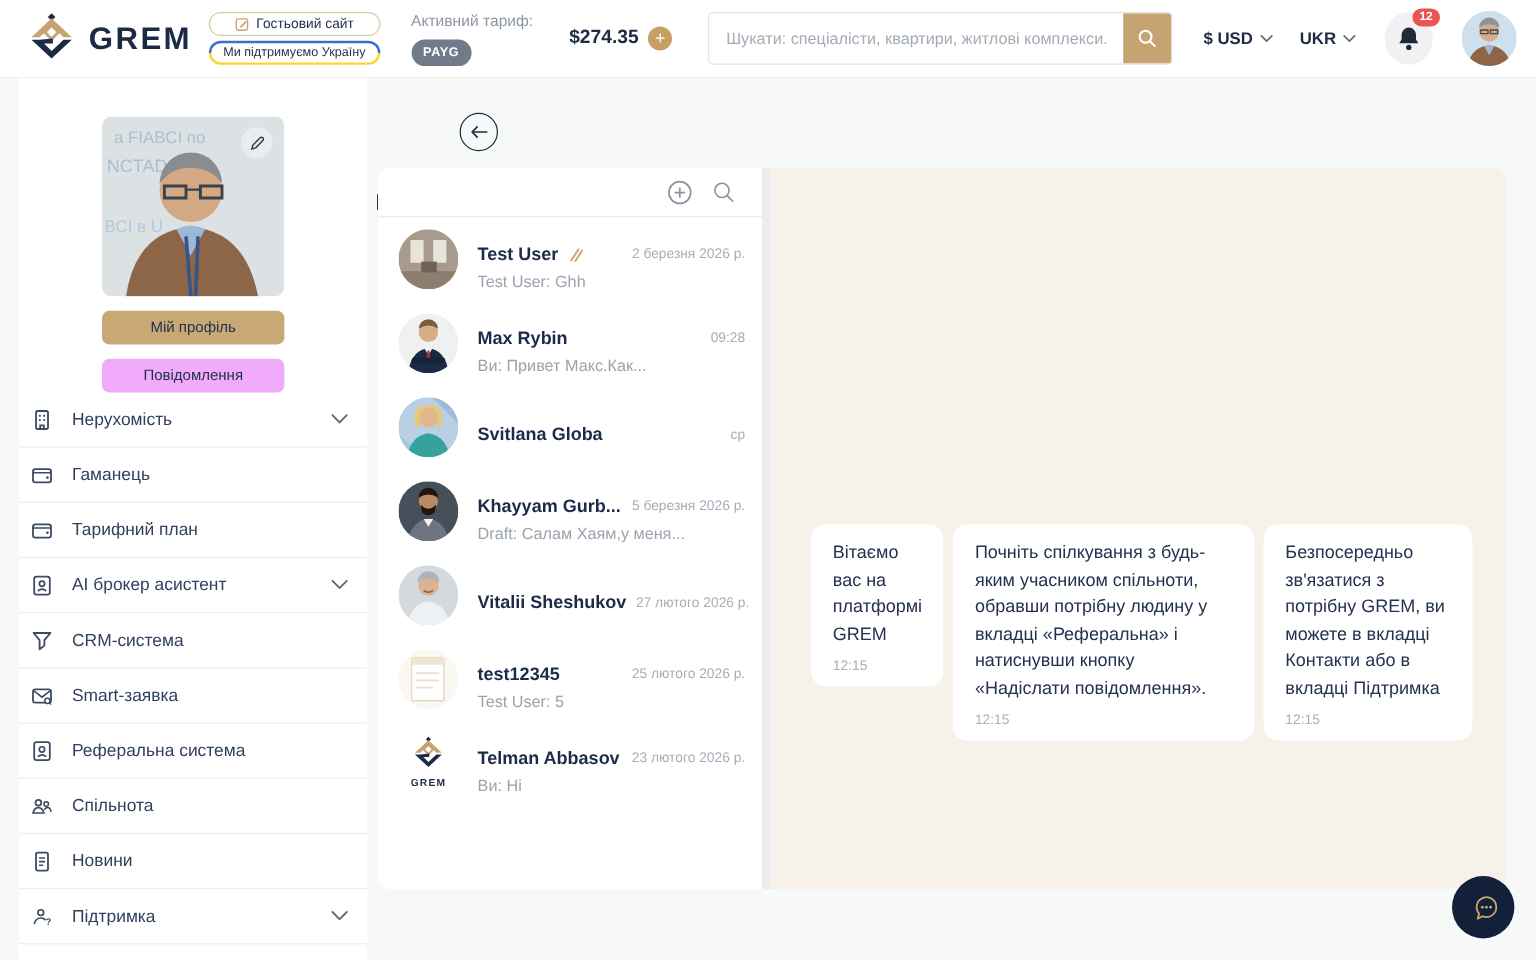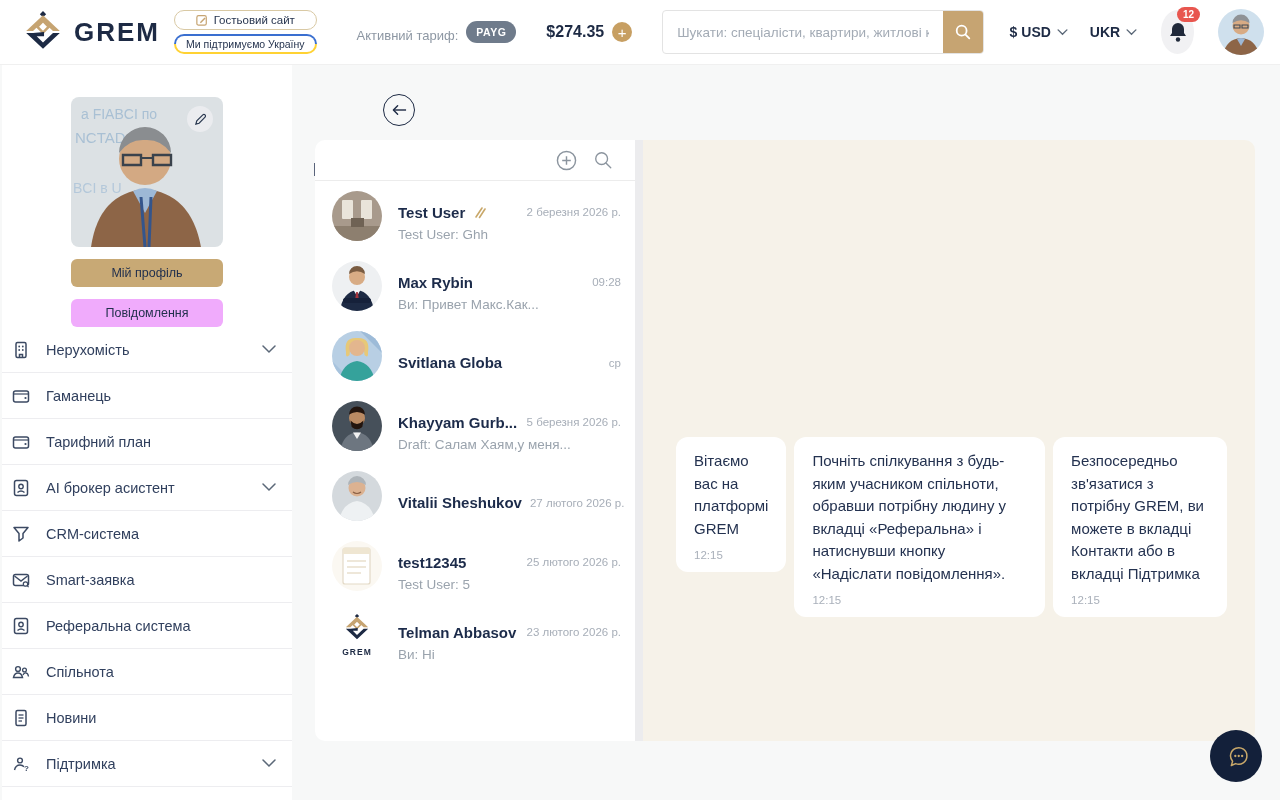--- a/index.html
+++ b/index.html
@@ -17,21 +17,21 @@
   .brand { display:flex; align-items:center; gap:10px; }
   .brand-text { font-size:26px; font-weight:bold; color:#1d2a44; letter-spacing:2px; }
   .pills { display:flex; flex-direction:column; gap:4px; margin-left:14px; }
   .pill-guest {
     display:flex; align-items:center; gap:6px; justify-content:center;
     border:1px solid #d9c9a4; border-radius:12px; background:#fff;
     font-size:11.5px; color:#26344f; padding:3px 12px; cursor:pointer; white-space:nowrap;
   }
   .pill-ua-wrap { border-radius:12px; padding:2px; background:linear-gradient(180deg,#3a6fd0 50%,#ffd233 50%); cursor:pointer; }
   .pill-ua { background:#fff; border-radius:10px; font-size:10.5px; color:#26344f; padding:2px 10px; white-space:nowrap; text-align:center; }
-  .tariff { display:flex; align-items:flex-end; gap:8px; margin-left:40px; }
+  .tariff { display:flex; align-items:flex-start; gap:8px; margin-left:26px;flex-direction:column; }
   .tariff-label { font-size:13px; color:#8d97a3; white-space:nowrap; }
   .tariff-badge { background:#6f7b8b; color:#fff; font-size:10.5px; font-weight:bold; border-radius:11px; padding:5px 10px; letter-spacing:.5px; }
   .balance { display:flex; align-items:center; gap:8px; margin-left:30px; }
   .balance-amt { font-size:16px; font-weight:bold; color:#1d2a44; white-space:nowrap; }
   .topup-btn {
     width:20px; height:20px; border-radius:50%; background:#c79f62; color:#fff;
     display:flex; align-items:center; justify-content:center; font-size:15px; line-height:1; cursor:pointer;
   }
   .searchbar {
     margin-left:30px; width:430px; height:44px; background:#fff;
@@ -45,21 +45,21 @@
   .search-btn { width:40px; background:#c6a472; border:0; display:flex; align-items:center; justify-content:center; cursor:pointer; }
   .hdr-drop { display:flex; align-items:center; gap:6px; font-size:14px; font-weight:bold; color:#1d2a44; cursor:pointer; white-space:nowrap; }
   .cur { margin-left:26px; } .lang { margin-left:22px; }
   .bell-wrap { position:relative; margin-left:24px; width:44px; height:44px; border-radius:50%; background:#f1f1f3; display:flex; align-items:center; justify-content:center; cursor:pointer; }
   .bell-badge {
     position:absolute; top:-3px; right:-6px; background:#e8564f; color:#fff;
     font-size:10px; font-weight:bold; border-radius:9px; padding:2px 6px;
   }
   .hdr-avatar { margin-left:24px; width:46px; height:46px; border-radius:50%; overflow:hidden; cursor:pointer; flex-shrink:0; }
   
-  .sidebar { position:absolute; left:2px; top:65px; width:290px; bottom:0; background:#fff; }
+  .sidebar { position:absolute; left:16px; top:65px; width:290px; bottom:0; background:#fff; }
   .profile-photo { position:absolute; left:69px; top:32px; width:152px; height:150px; border-radius:8px; overflow:hidden; }
   .photo-edit {
     position:absolute; left:116px; top:9px; width:26px; height:26px; border-radius:50%;
     background:rgba(235,237,240,.92); display:flex; align-items:center; justify-content:center; cursor:pointer;
   }
   .side-btn {
     position:absolute; left:69px; width:152px; height:28px; border:0; border-radius:6px;
     font-size:12.5px; color:#22304d; font-family:inherit; cursor:pointer;
   }
   .btn-profile { top:194px; background:#c8a975; }

